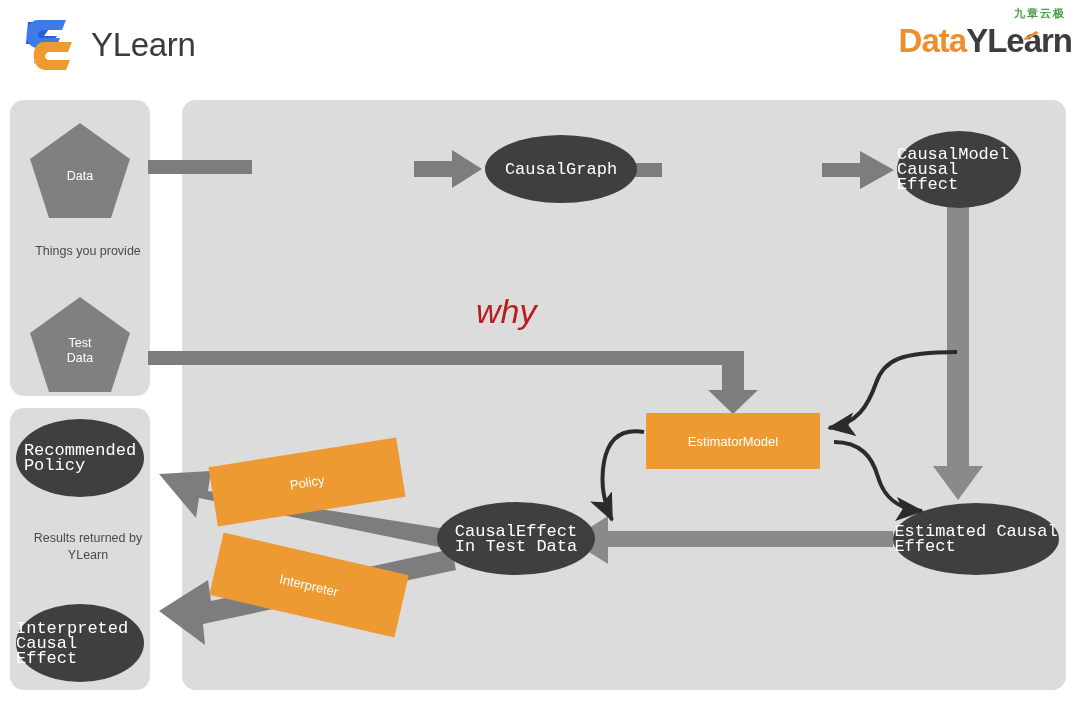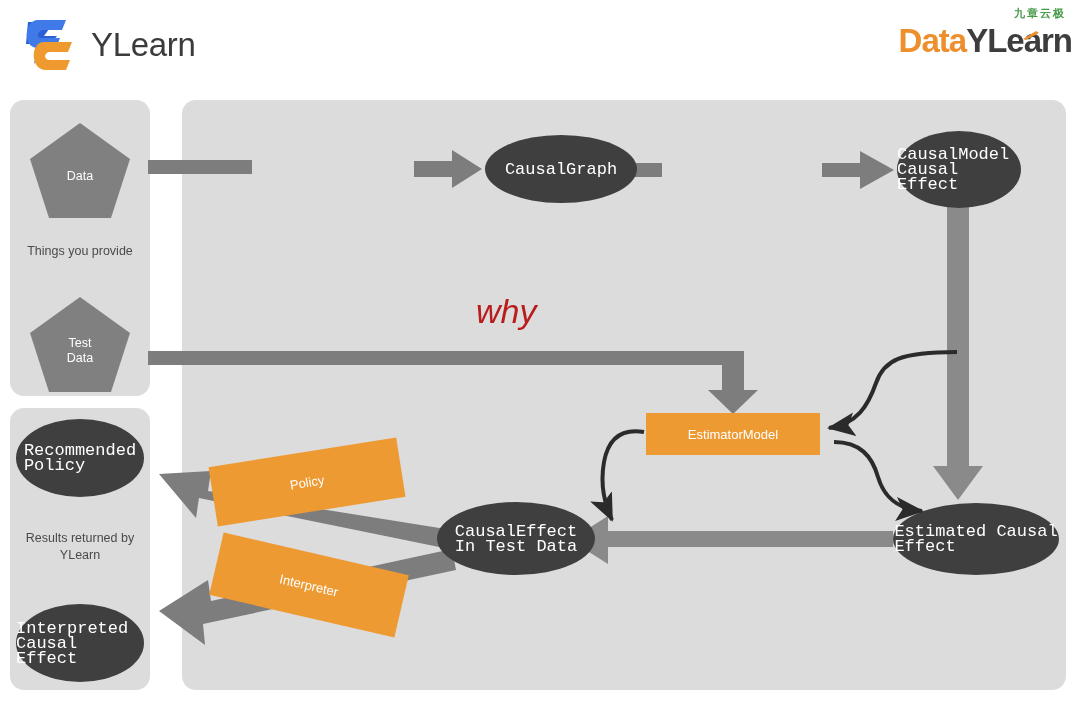--- a/index.html
+++ b/index.html
@@ -77,20 +77,21 @@
   #panel-results { left: 10px;  top: 408px; width: 140px; height: 282px; }
   #panel-main    { left: 182px; top: 100px; width: 884px; height: 590px; }
 
   .panel-label {
     position: absolute;
     width: 140px;
     text-align: center;
     font-size: 12.5px;
     color: #4a4a4a;
     line-height: 17px;
+    margin-left: 8px;
   }
   #label-provide { left: 10px; top: 243px; }
   #label-results { left: 10px; top: 530px; }
 
   
   .pentagon {
     position: absolute;
     background: #808080;
     clip-path: polygon(50% 0%, 100% 38%, 81% 100%, 19% 100%, 0% 38%);
     display: flex;
@@ -139,21 +140,21 @@
     justify-content: center;
   }
   .obox > .node-text {
     color: #ffffff;
     font-size: 13px;
     text-align: center;
     white-space: nowrap;
   }
   #box-causal-discovery { left: 246px; top: 139px; width: 172px; height: 60px; }
   #box-causal-model     { left: 656px; top: 143px; width: 170px; height: 53px; }
-  #box-estimator-model  { left: 646px; top: 413px; width: 174px; height: 42px; }
+  #box-estimator-model  { left: 646px; top: 413px; width: 174px; height: 56px; }
   #box-policy {
     left: 212px; top: 452px; width: 190px; height: 60px;
     transform: rotate(-9deg);
   }
   #box-interpreter {
     left: 214px; top: 553px; width: 190px; height: 64px;
     transform: rotate(13deg);
   }
 
   

